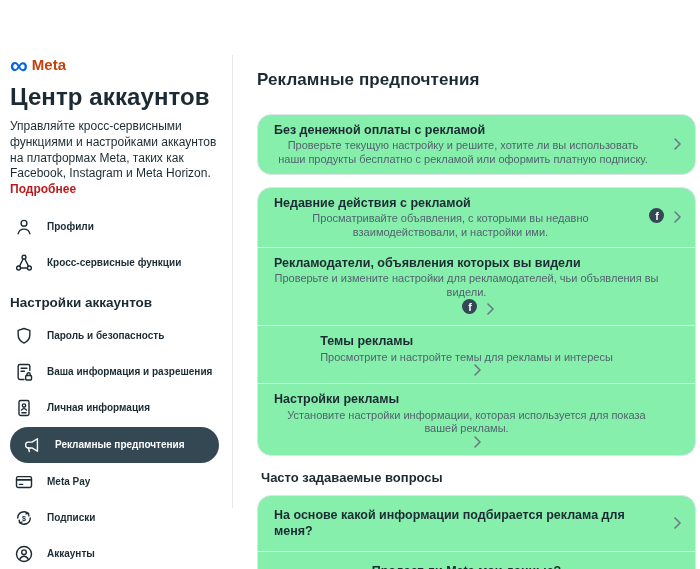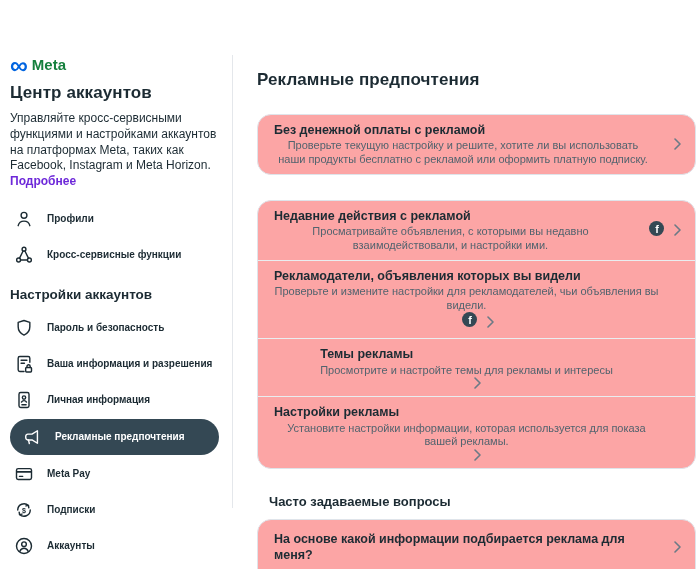--- a/index.html
+++ b/index.html
@@ -5,44 +5,44 @@
   html,body{margin:0;padding:0;background:#fff;}
   body{width:700px;height:569px;position:relative;overflow:hidden;
        font-family:"Liberation Sans",sans-serif;color:#1c2b33;}
   .page{display:flex;width:700px;height:569px;}
 
   
   .sidebar{width:233px;flex-shrink:0;box-sizing:border-box;padding:56px 14px 0 10px;}
   .v-divider{position:absolute;left:232px;top:55px;width:1px;height:453px;background:#e4e7eb;}
   .logo{display:flex;align-items:center;gap:5px;margin-bottom:10px;}
   .logo .inf{color:#0064e0;font-size:25px;font-weight:700;line-height:14px;letter-spacing:-1px;}
-  .logo .name{font-size:15px;font-weight:700;color:#15803d;}
-  .sb-title{font-size:17px;font-weight:700;margin:0 0 8px;letter-spacing:.1px;}
+  .logo .name{font-size:15px;font-weight:700;color:#c2410c;}
+  .sb-title{font-size:24px;font-weight:700;margin:0 0 8px;letter-spacing:.1px;}
   .sb-desc{font-size:12px;line-height:1.32;margin:0 0 12px;color:#1c2b33;}
-  .sb-desc .learn-more{color:#6d28d9;font-weight:700;cursor:pointer;}
+  .sb-desc .learn-more{color:#b91c1c;font-weight:700;cursor:pointer;}
   .nav{display:flex;flex-direction:column;}
   .nav-item{display:flex;align-items:center;gap:13px;padding:7px 4px;margin-bottom:2px;
             border-radius:18px;cursor:pointer;}
   .nav-item .icon{width:20px;height:20px;flex-shrink:0;display:flex;align-items:center;justify-content:center;}
   .nav-item .label{font-size:10px;font-weight:600;line-height:1.16;color:#1c2b33;}
   .nav-item.selected{background:#344854;padding:8px 12px;}
   .nav-item.selected .label{color:#fff;}
   .section-header{font-size:13.5px;font-weight:700;margin:13px 0 9px;}
 
   
   .main{flex:1;box-sizing:border-box;padding:70px 4px 0 24px;}
   .main-title{font-size:17px;font-weight:700;margin:0 0 24px;letter-spacing:.1px;}
-  .card{border:1px solid #dfe4ea;border-radius:14px;background:#fca5a5;margin-bottom:25px;}
+  .card{border:1px solid #dfe4ea;border-radius:14px;background:#86efac;margin-bottom:12px;}
   .row{display:flex;align-items:center;padding:7px 14px 7px 16px;cursor:pointer;}
   .row + .row{border-top:1px solid #e9edf0;flex-direction:column;}
   .row-text{flex:1;padding-right:22px;}
   .row-title{font-size:12.5px;font-weight:700;line-height:1.3;}
   .row-desc{font-size:11px;color:#52636e;line-height:1.25;margin-top:1px;text-align:center;}
   .row-end{display:flex;align-items:center;gap:10px;flex-shrink:0;}
-  .faq-header{font-size:13px;font-weight:700;margin:14px 12px 10px;}
+  .faq-header{font-size:13px;font-weight:700;margin:14px 4px 10px;}
   .faq .row{padding:11px 14px 11px 16px;}
   .faq .row-title{font-weight:600;}
   .chev{display:flex;align-items:center;}
 </style>
 </head>
 <body>
 
 <div class="page">
 
   <div class="sidebar">

